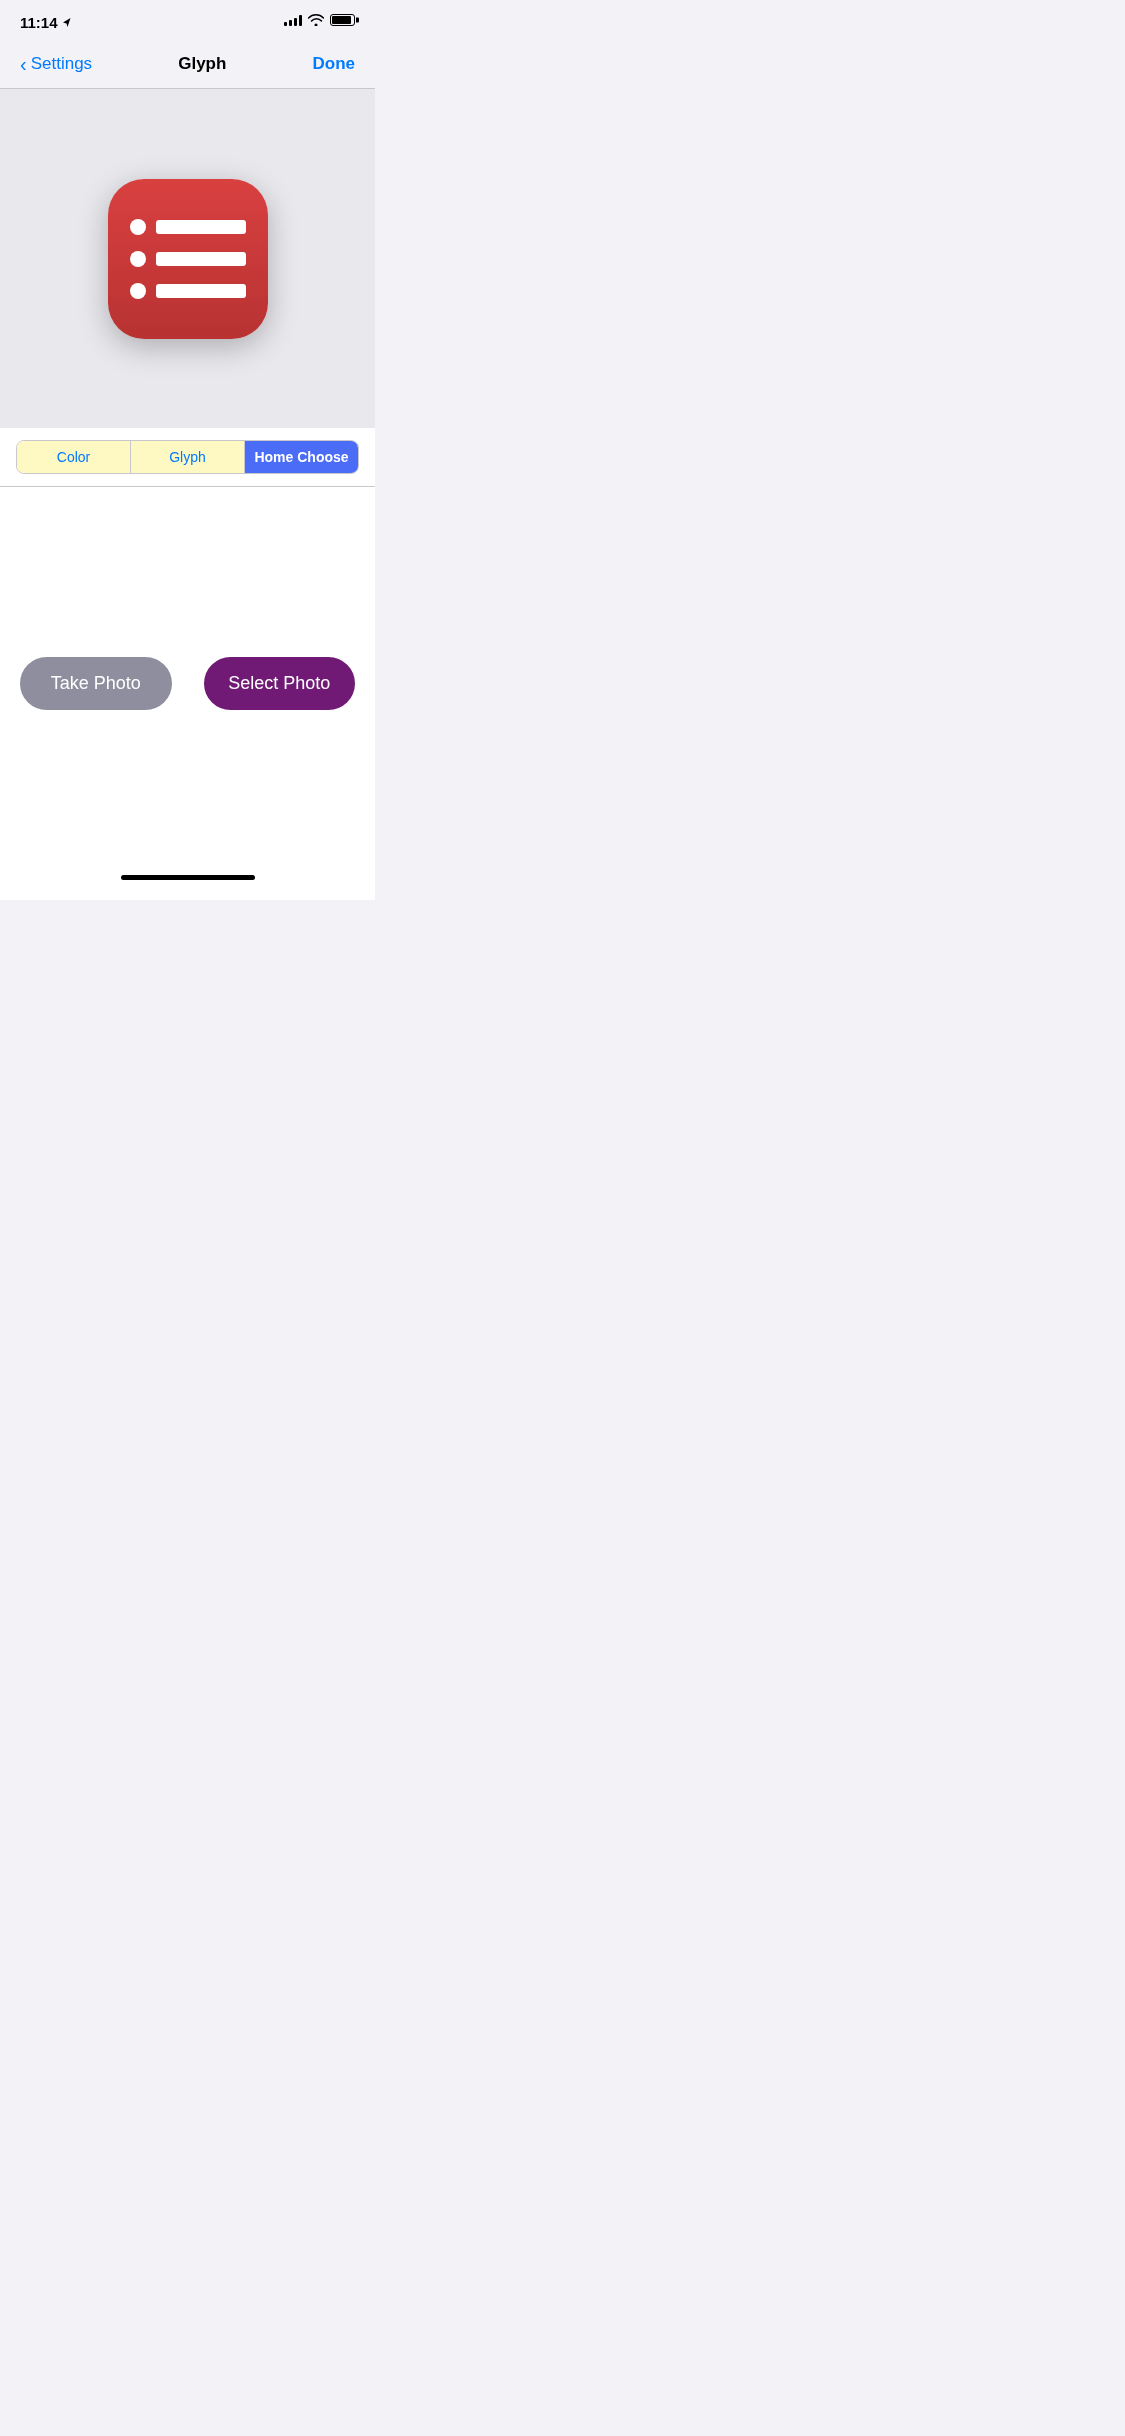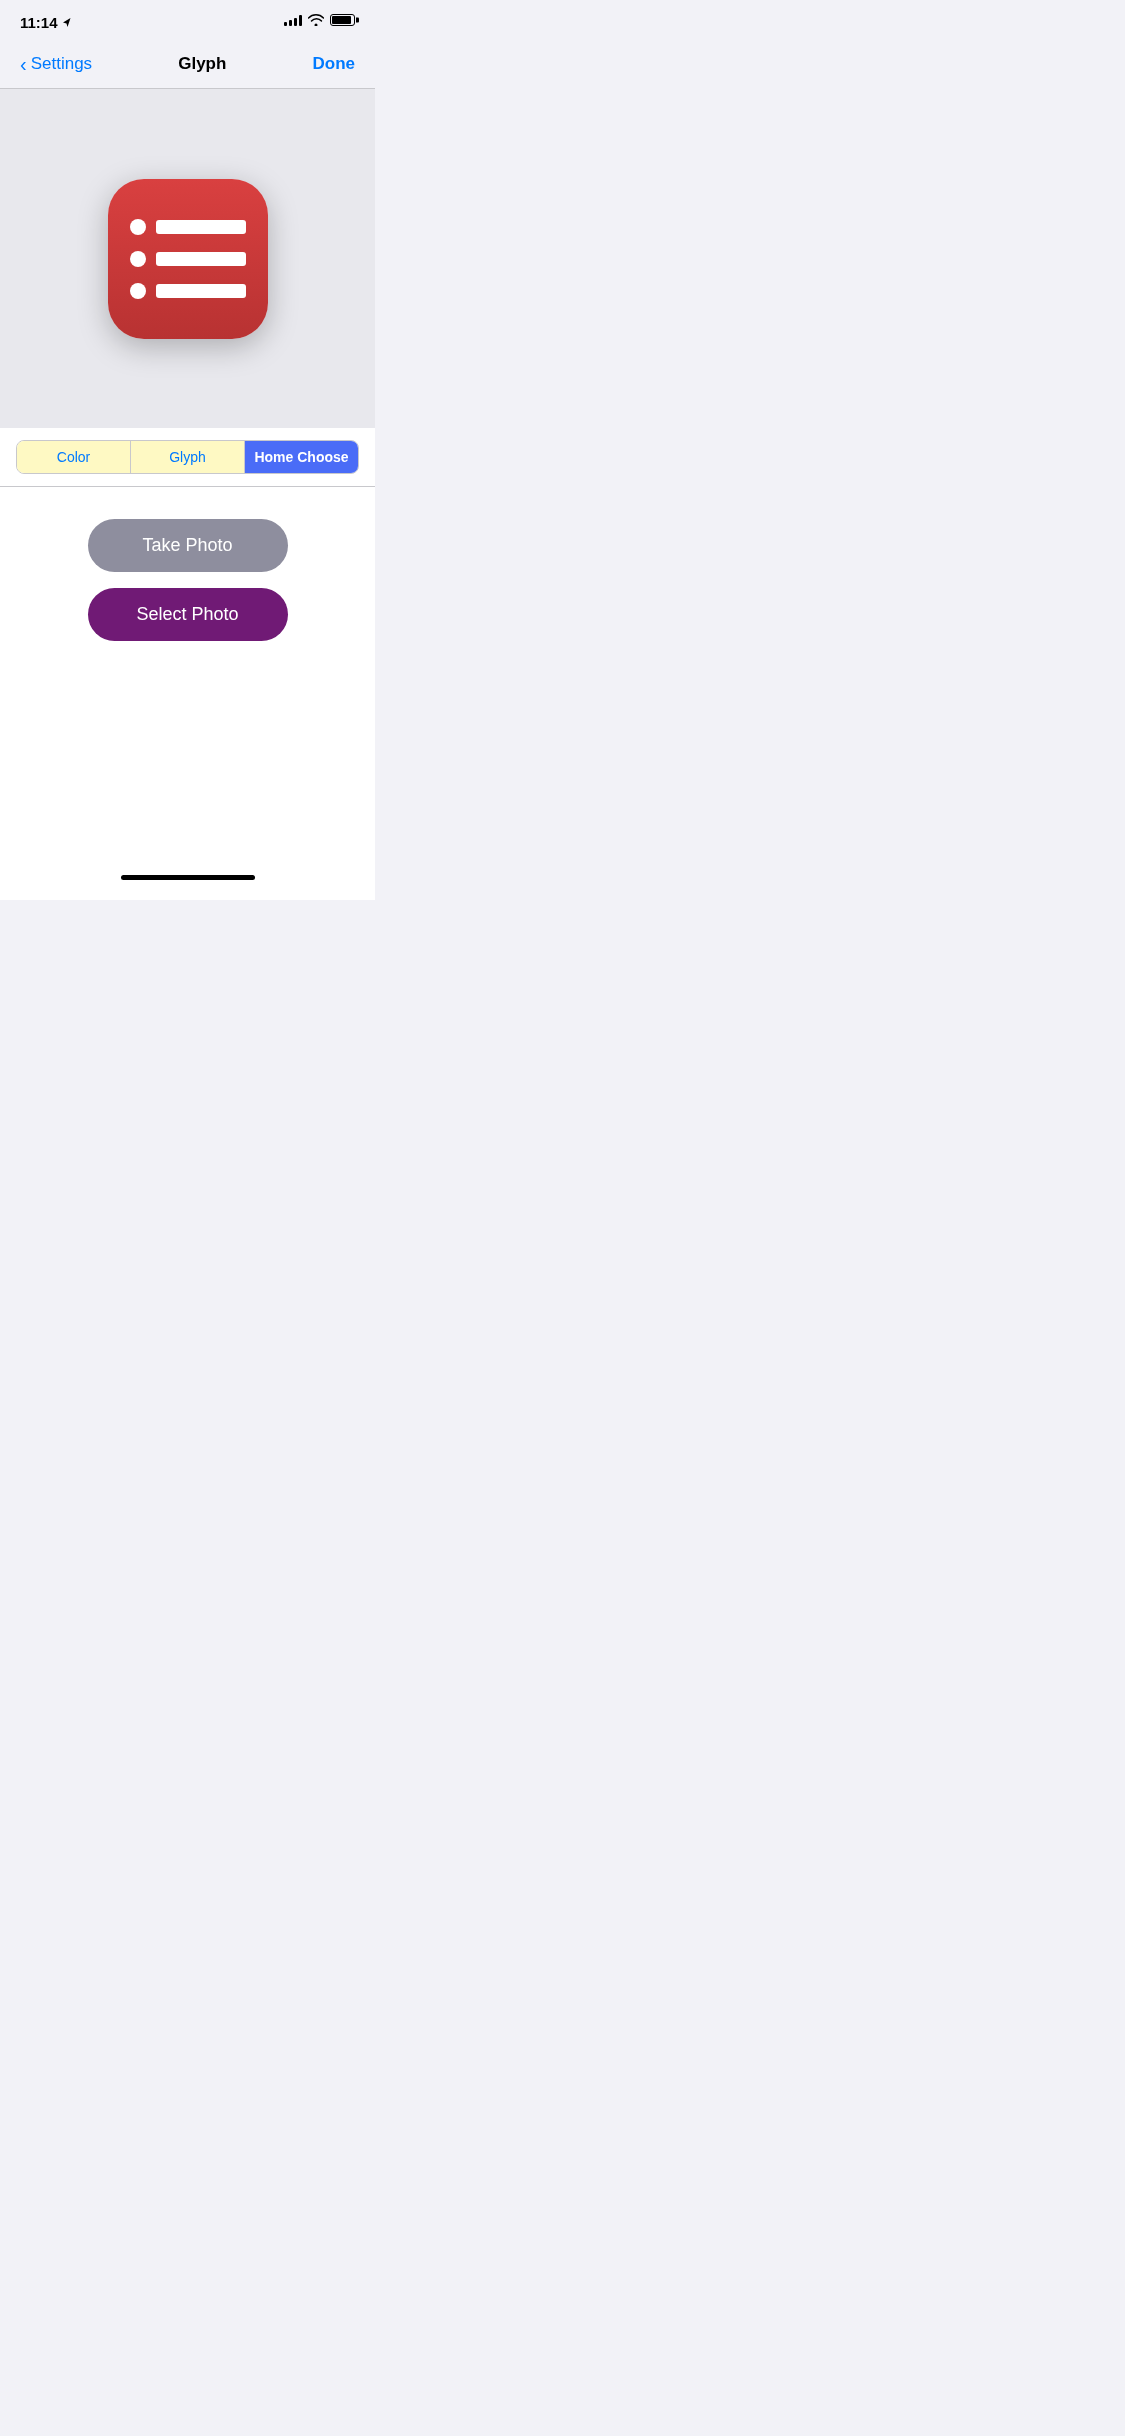--- a/index.html
+++ b/index.html
@@ -199,23 +199,23 @@
       background: #4a6cf7;
       color: #fff;
       font-weight: 600;
     }
 
     
     .bottom-content {
       background: #fff;
       padding: 32px 20px 20px 20px;
       display: flex;
-      flex-direction: column;
-      align-items: center;
-      gap: 16px;
+      flex-direction: row;
+      align-items: center;
+      gap: 32px;
       min-height: 380px;
     }
 
     .action-button {
       width: 200px;
       padding: 16px 24px;
       border-radius: 30px;
       background: #8e8e9e;
       color: #fff;
       font-size: 18px;

